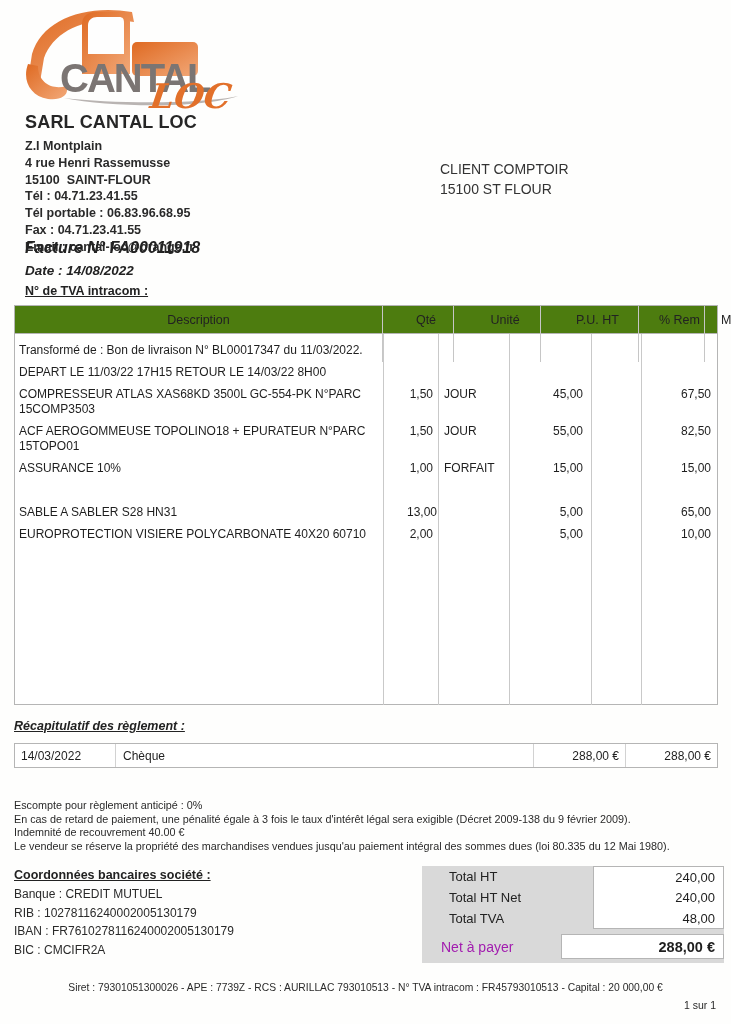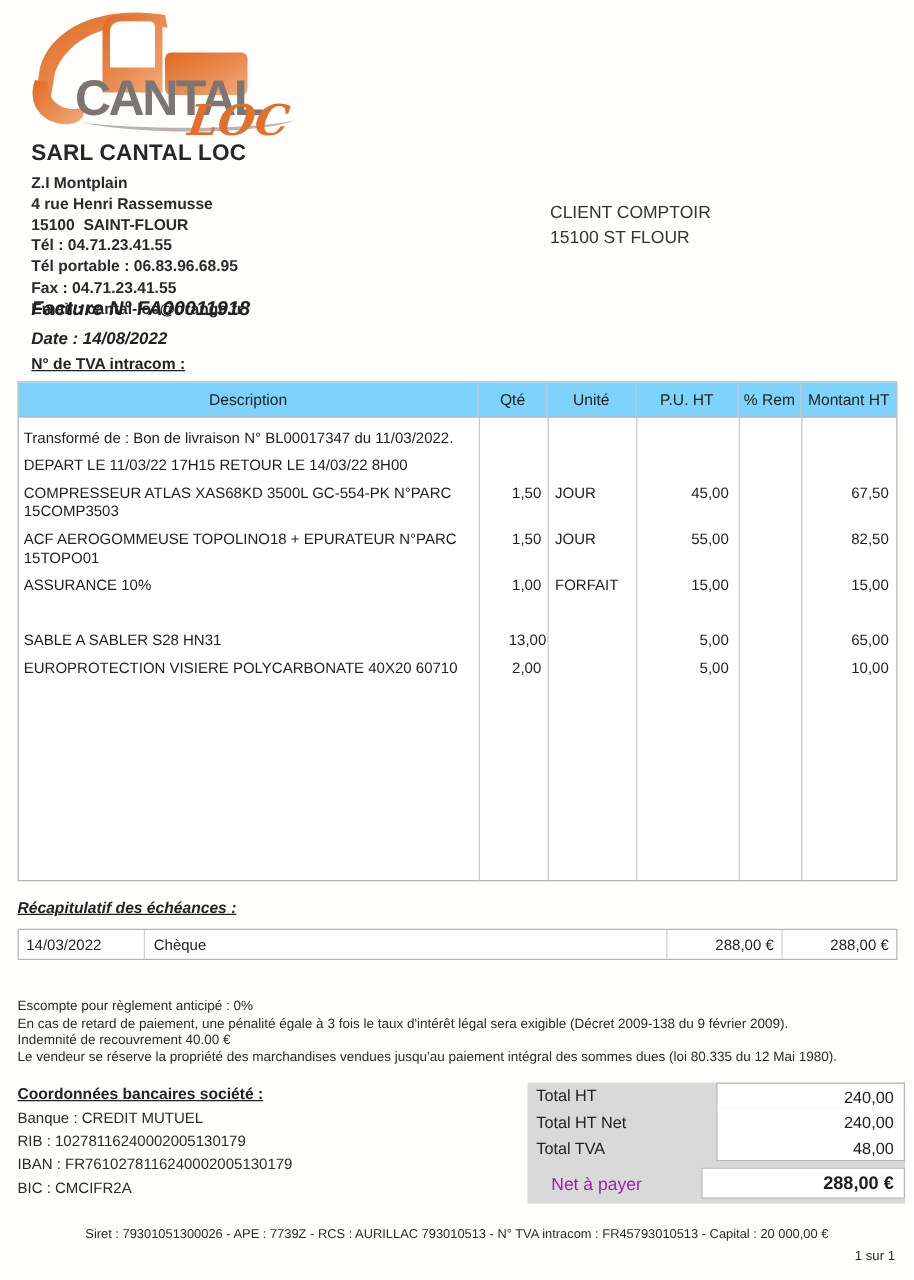--- a/index.html
+++ b/index.html
@@ -47,22 +47,22 @@
     font-size: 12.5px; font-weight: bold; text-decoration: underline; color: #222;
   }
 
   
   .items-table {
     position: absolute; left: 14px; top: 305px; width: 704px; height: 400px;
     border: 1px solid #b5b5b5; background: #fff;
   }
   .items-header {
     display: grid; grid-template-columns: 368px 55px 71px 82px 50px auto;
-    height: 28px; background: #7dd3fc; border-bottom: 1px solid #b5b5b5;
-    align-items: center; font-size: 12.5px; color: #222;
+    height: 28px; background: #4d7c0f; border-bottom: 1px solid #b5b5b5;
+    align-items: center; font-size: 12.5px; color: #222; gap: 16px;
   }
   .items-header .hcell { text-align: center; border-right: 1px solid #c6c6c6; height: 100%; line-height: 28px; }
   .items-header .hcell:last-child { border-right: none; }
   .items-body { position: relative; height: 371px; padding-top: 9px; }
   .col-line { position: absolute; top: 0; bottom: 0; width: 1px; background: #c9c9c9; }
   .col-line.c1 { left: 368px; } .col-line.c2 { left: 423px; } .col-line.c3 { left: 494px; }
   .col-line.c4 { left: 576px; } .col-line.c5 { left: 626px; }
   .item-row {
     display: grid; grid-template-columns: 368px 55px 71px 82px 50px auto;
     font-size: 12px; line-height: 15px; align-items: start; margin-bottom: 7px;
@@ -117,21 +117,21 @@
   .bank-title { font-size: 12.5px; font-weight: bold; text-decoration: underline; color: #222; margin-bottom: 3px; }
   .bank-lines { font-size: 12px; line-height: 18.5px; color: #2a2a2a; }
 
   
   .totals {
     position: absolute; left: 422px; top: 866px; width: 302px;
     background: #d9d9d9; padding-bottom: 4px;
   }
   .totals-main { position: relative; }
   .totals-row { display: flex; height: 21px; align-items: center; font-size: 13px; }
-  .totals-row .t-label { width: 151px; padding-left: 7px; color: #222; }
+  .totals-row .t-label { width: 151px; padding-left: 7px; color: #222; margin-left: 20px; }
   .totals-row .t-value {
     flex: 1; text-align: right; padding-right: 8px; background: #fff; height: 100%;
     display: flex; align-items: center; justify-content: flex-end;
     border-left: 1px solid #b5b5b5; border-right: 1px solid #b5b5b5;
   }
   .totals-main .totals-row:first-child .t-value { border-top: 1px solid #b5b5b5; }
   .totals-main .totals-row:last-child .t-value { border-bottom: 1px solid #b5b5b5; }
   .totals-net { display: flex; height: 25px; align-items: center; margin-top: 5px; font-size: 14px; }
   .totals-net .t-label { width: 139px; padding-left: 19px; color: #a21caf; }
   .totals-net .t-value {
@@ -267,21 +267,21 @@
         <div class="desc">EUROPROTECTION VISIERE POLYCARBONATE 40X20 60710</div>
         <div class="qty">2,00</div>
         <div class="unit"></div>
         <div class="pu">5,00</div>
         <div class="rem"></div>
         <div class="amt">10,00</div>
       </div>
     </div>
   </div>
 
-  <div class="schedule-title">Récapitulatif des échéances :</div>
+  <div class="schedule-title">Récapitulatif des règlement :</div>
   <div class="schedule-table">
     <div class="schedule-row">
       <div class="cell r-date">14/03/2022</div>
       <div class="cell r-mode">Chèque</div>
       <div class="cell r-amount">288,00 €</div>
       <div class="cell r-balance">288,00 €</div>
     </div>
   </div>
 
   <div class="terms">

